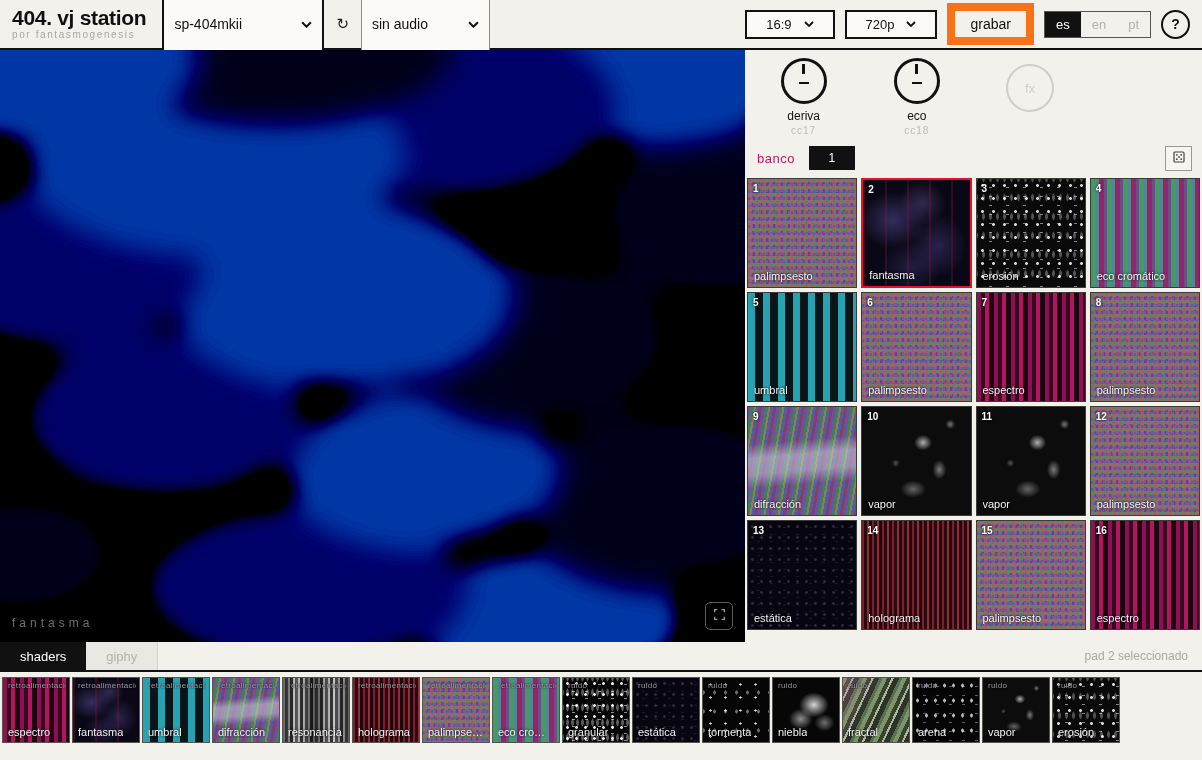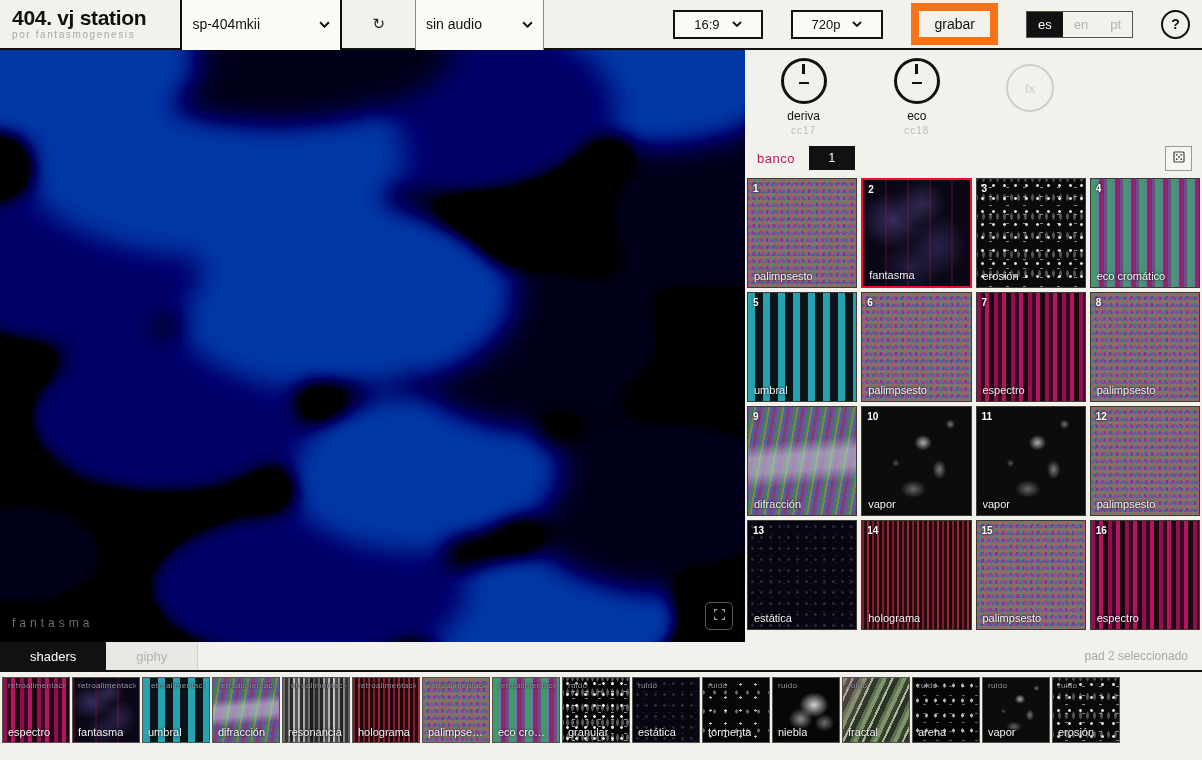--- a/index.html
+++ b/index.html
@@ -4,21 +4,21 @@
 <style>
   * { margin:0; padding:0; box-sizing:border-box; }
   html,body { width:1202px; height:760px; overflow:hidden; }
   body {
     font-family:"Liberation Sans","DejaVu Sans",sans-serif;
     background:#f2f1ec; color:#111;
   }
 
   
   .topbar {
-    height:50px; display:flex; align-items:center; gap:28px;
+    height:50px; display:flex; align-items:center; gap:10px;
     padding:0 12px; background:#f2f1ec; border-bottom:2px solid #111;
   }
   .titleblock { line-height:1.05; margin-right:6px; }
   .title { font-size:21px; font-weight:bold; letter-spacing:-0.3px; }
   .subtitle { font-size:10px; color:#a9a8a1; letter-spacing:1.6px; margin-top:1px; }
   .sel {
     display:flex; align-items:center; justify-content:space-between;
     background:#fbfaf6; font-size:14px; padding:22px 10px; cursor:pointer;
   }
   .sel.strong { border:2px solid #111; }
@@ -126,21 +126,21 @@
     position:absolute; top:3px; left:5px; font-size:8px; color:#9b9aa6;
     letter-spacing:0.3px; text-shadow:0 0 2px #000; z-index:2; max-width:calc(100% - 8px);
     overflow:hidden; white-space:nowrap;
   }
 
   
   .tabbar {
     height:30px; display:flex; align-items:stretch; background:#f2f1ec;
     border-bottom:2px solid #111;
   }
-  .tab { font-size:13px; padding:0 30px; display:flex; align-items:center; cursor:pointer; color:#b3b2ab; background:#e9e8e2; border-right:1px solid #d2d1ca; }
+  .tab { font-size:13px; padding:0 20px; display:flex; align-items:center; cursor:pointer; color:#b3b2ab; background:#e9e8e2; border-right:1px solid #d2d1ca; }
   .tab.active { background:#111; color:#fff; border-right:none; }
   .tab-status { margin-left:auto; font-size:12px; color:#a9a8a1; display:flex; align-items:center; padding-right:14px; }
 
   
   .strip { height:88px; display:flex; gap:2px; padding:5px 0 0 2px; overflow:hidden; }
   .thumb { position:relative; width:68px; height:66px; flex:0 0 68px; overflow:hidden; cursor:pointer; border:1px solid #55544f; }
   .thumb .tile-label { font-size:11px; bottom:4px; left:5px; }
 
   
   .pat-palimpsesto {

